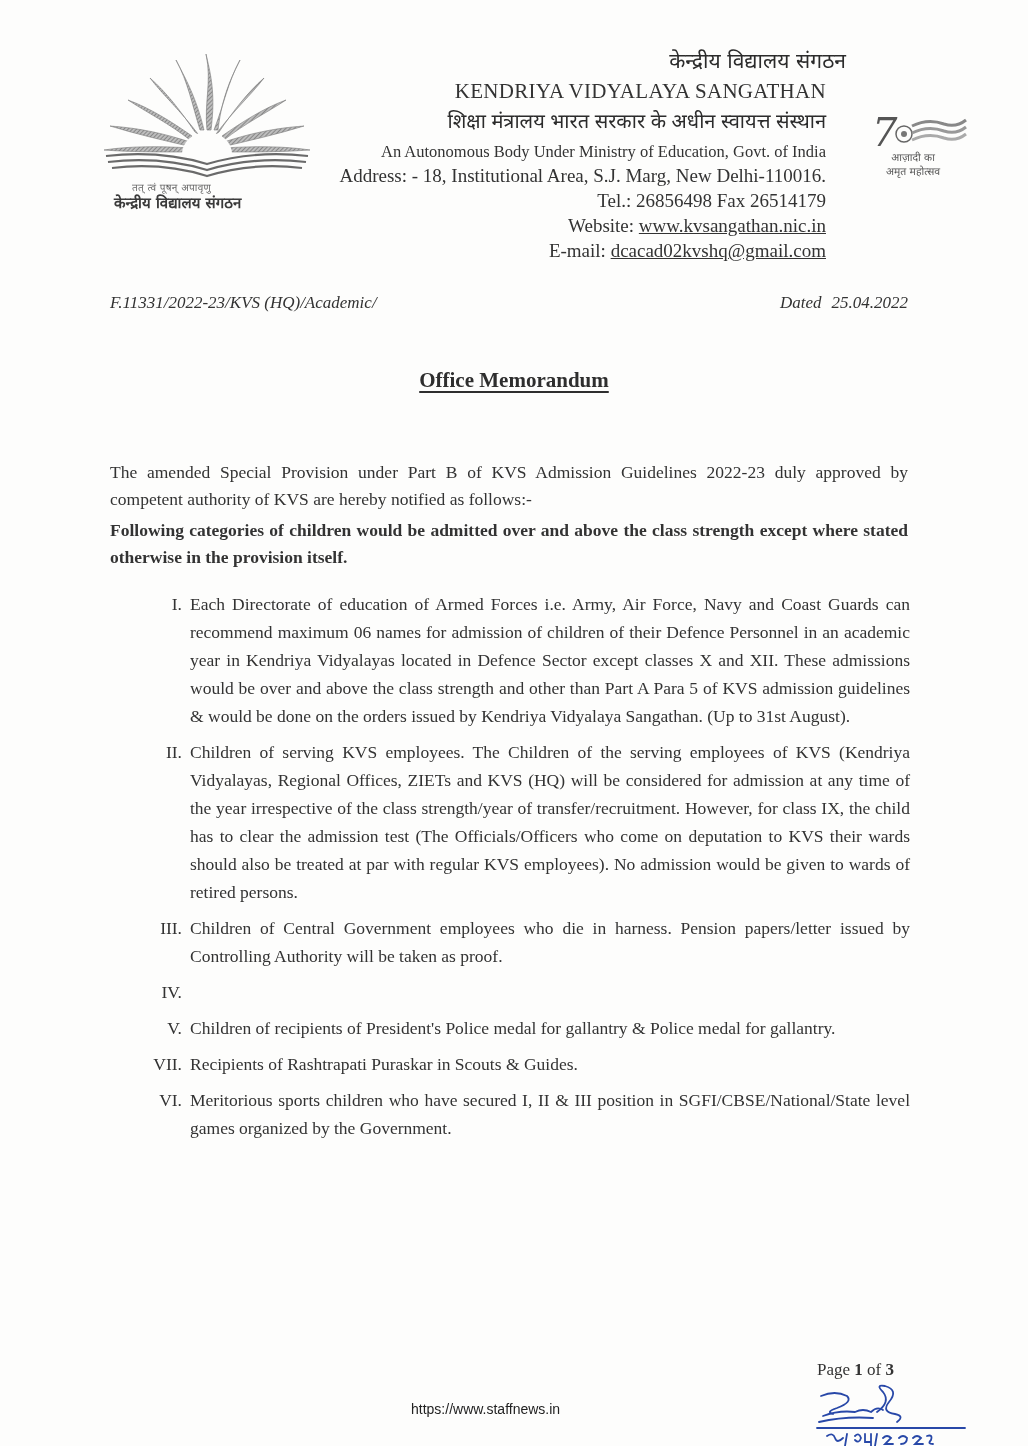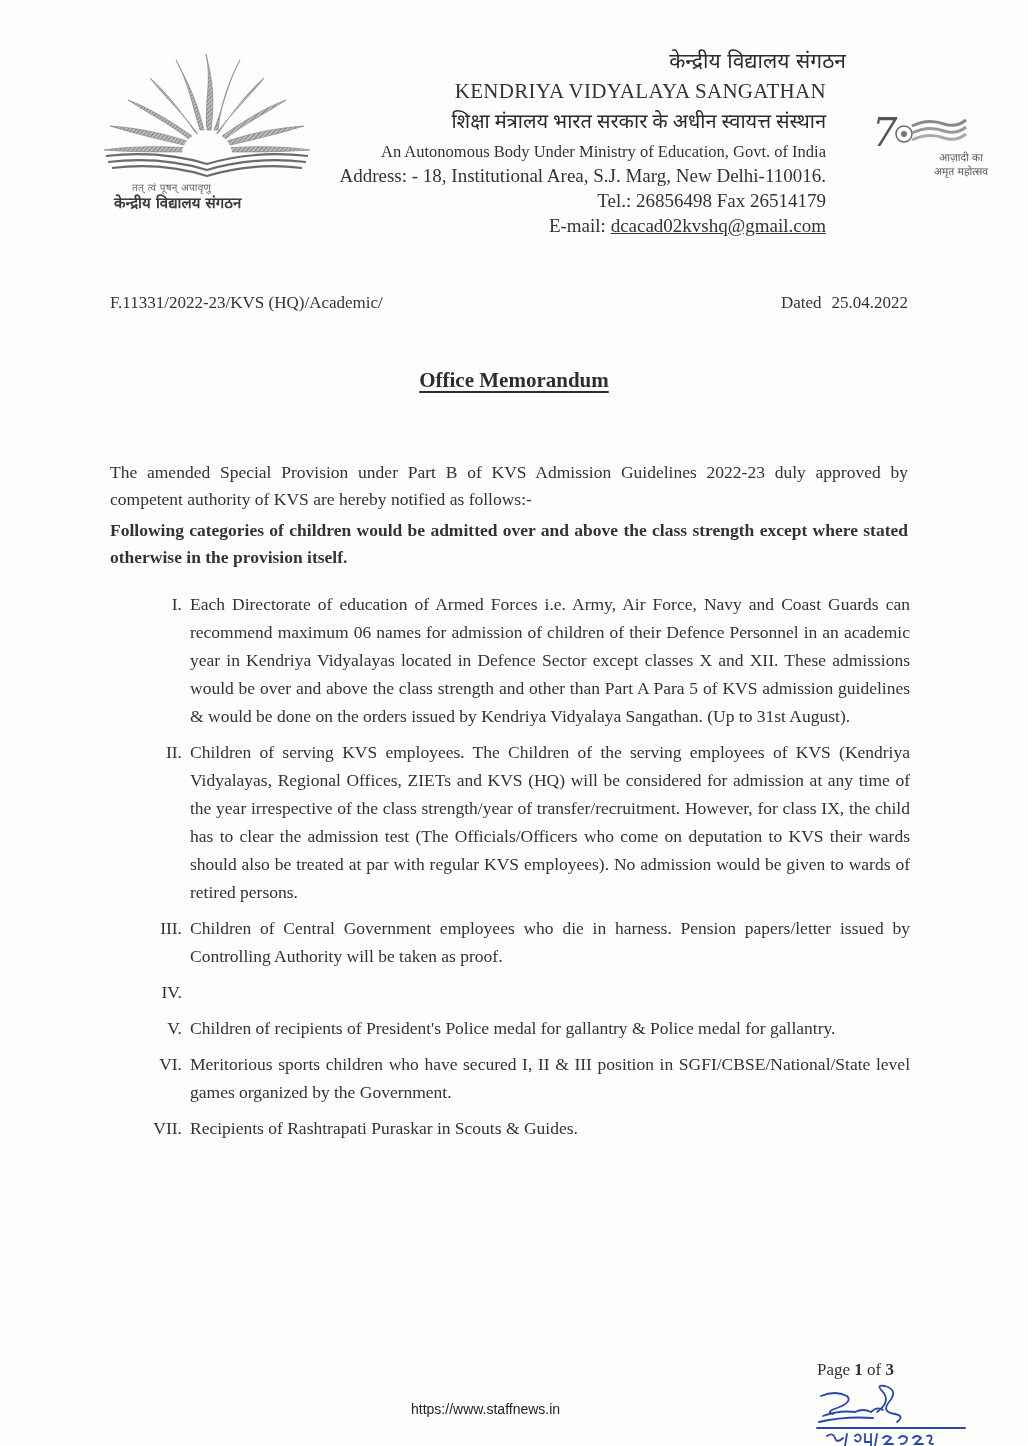--- a/index.html
+++ b/index.html
@@ -63,21 +63,21 @@
       margin-right: -20px;
     }
     .org-english {
       font-size: 21px;
       color: #333;
       line-height: 30px;
       letter-spacing: 0.3px;
       margin-top: 2px;
     }
     .ministry-hindi {
-      font-family: Liberation Serif, serif;
+      font-family: Liberation Sans, sans-serif;
       font-size: 20px;
       color: #2b2b2b;
       line-height: 30px;
     }
     .header-lines {
       position: absolute;
       right: 202px;
       top: 140px;
       text-align: right;
       font-size: 16.5px;
@@ -93,38 +93,39 @@
     }
     .azadi {
       position: absolute;
       left: 868px;
       top: 108px;
       width: 100px;
       height: 80px;
     }
     .azadi-text {
       position: absolute;
-      left: 934px;
+      left: 886px;
       top: 150px;
       font-family: "DejaVu Sans", sans-serif;
       font-size: 10.5px;
       line-height: 14px;
       color: #555;
       text-align: center;
     }
     
     .ref-line {
       position: absolute;
       left: 110px;
       top: 293px;
       width: 798px;
       font-size: 17px;
       color: #333;
       display: flex;
       justify-content: space-between;
+      font-style: italic;
     }
     .ref-date span + span { margin-left: 10px; margin-top: 25px; }
     
     .title {
       position: absolute;
       left: 0;
       width: 1028px;
       top: 368px;
       text-align: center;
       font-size: 21px;
@@ -241,20 +242,23 @@
     <div class="org-hindi">केन्द्रीय विद्यालय संगठन</div>
     <div class="org-english">KENDRIYA VIDYALAYA SANGATHAN</div>
     <div class="ministry-hindi">शिक्षा मंत्रालय भारत सरकार के अधीन स्वायत्त संस्थान</div>
   </div>
 
   <div class="header-lines">
     <div>An Autonomous Body Under Ministry of Education, Govt. of India</div>
     <div class="line-lg">Address: - 18, Institutional Area, S.J. Marg, New Delhi-110016.</div>
     <div class="line-lg">Tel.: 26856498 Fax 26514179</div>
     <div class="line-lg">
+      <span>Website: </span><span class="u">www.kvsangathan.nic.in</span>
+    </div>
+    <div class="line-lg">
       <span>E-mail: </span><span class="u">dcacad02kvshq@gmail.com</span>
     </div>
   </div>
 
   <div class="azadi">
     <svg width="100" height="44" viewBox="0 0 100 44">
       <text x="4" y="38" font-family="DejaVu Serif, serif" font-size="40" fill="#555" font-style="italic">7</text>
       <circle cx="36" cy="26" r="8" fill="none" stroke="#666" stroke-width="1.5"></circle>
       <circle cx="36" cy="26" r="3" fill="#777"></circle>
       <path d="M44 18 Q 60 10, 76 16 Q 88 20, 98 12" fill="none" stroke="#888" stroke-width="3"></path>
@@ -293,26 +297,26 @@
       <div class="prov-text">Children of Central Government employees who die in harness. Pension papers/letter issued by Controlling Authority will be taken as proof.</div>
     </div>
     <div class="prov-item">
       <div class="prov-num">IV.</div>
     </div>
     <div class="prov-item">
       <div class="prov-num">V.</div>
       <div class="prov-text">Children of recipients of President's Police medal for gallantry &amp; Police medal for gallantry.</div>
     </div>
     <div class="prov-item">
+      <div class="prov-num">VII.</div>
+      <div class="prov-text">Recipients of Rashtrapati Puraskar in Scouts &amp; Guides.</div>
+    </div>
+    <div class="prov-item">
       <div class="prov-num">VI.</div>
       <div class="prov-text">Meritorious sports children who have secured I, II &amp; III position in SGFI/CBSE/National/State level games organized by the Government.</div>
-    </div>
-    <div class="prov-item">
-      <div class="prov-num">VII.</div>
-      <div class="prov-text">Recipients of Rashtrapati Puraskar in Scouts &amp; Guides.</div>
     </div>
   </div>
 
   <div class="page-no">
     <span>Page </span><b>1</b><span> of </span><b>3</b>
   </div>
 
   <div class="footer-url">https://www.staffnews.in</div>
 
   <div class="signature">

